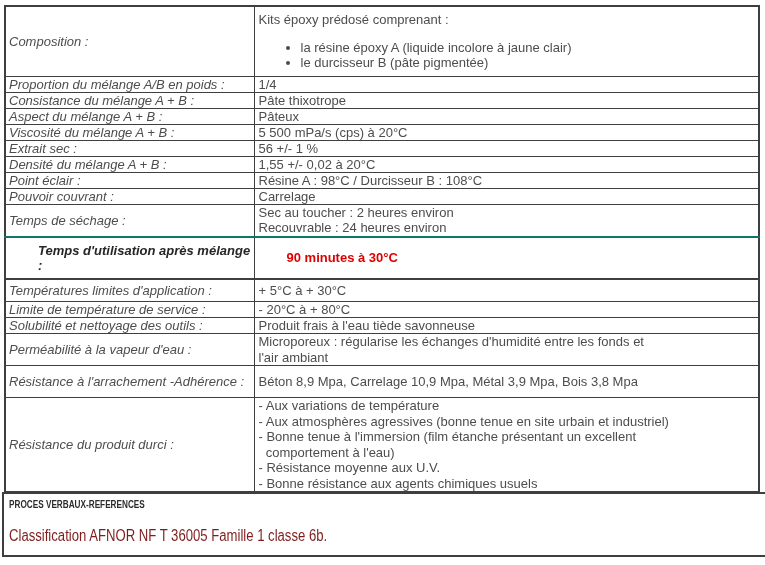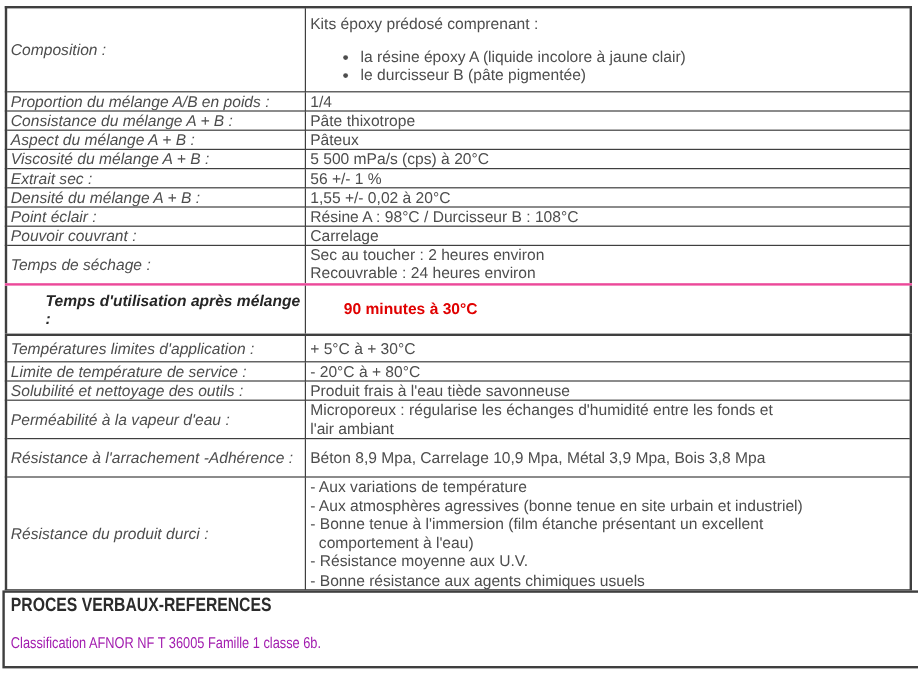--- a/index.html
+++ b/index.html
@@ -39,21 +39,21 @@
     font-style: italic;
     padding: 0 3px;
     color: #4d4d4d;
   }
   td.value-cell {
     padding: 0 4px;
     color: #4d4d4d;
   }
   td.value-cell div { line-height: 15.5px; }
   tr.emph td {
-    border-top: 2px solid #ec4899;
+    border-top: 2px solid #0f766e;
     border-bottom: 2px solid #3f3f3f;
     font-weight: 700;
     padding-left: 32px;
   }
   tr.emph td.label-cell { color: #262626; }
   .intro-line { line-height: 15.5px; }
   ul.kit-list {
     margin: 12px 0 0 0;
     padding: 0 0 0 42px;
     list-style-type: disc;
@@ -66,28 +66,28 @@
     top: 492px;
     width: 757px;
     height: 58px;
     border: 2px solid #3f3f3f;
     background: #ffffff;
     padding: 3px 5px 0 5px;
     box-sizing: content-box;
   }
   .refs-heading {
     font-weight: 700;
-    font-size: 16px;
+    font-size: 10px;
     color: #2b2b2b;
     line-height: 16px;
   }
   .refs-body {
     margin-top: 15px;
-    font-size: 13px;
-    color: #a21caf;
+    font-size: 16px;
+    color: #7f1d1d;
     line-height: 16px;
   }
   .condensed {
     display: inline-block;
     transform: scaleX(0.82);
     transform-origin: 0 50%;
     white-space: nowrap;
   }
 </style>
 </head>

